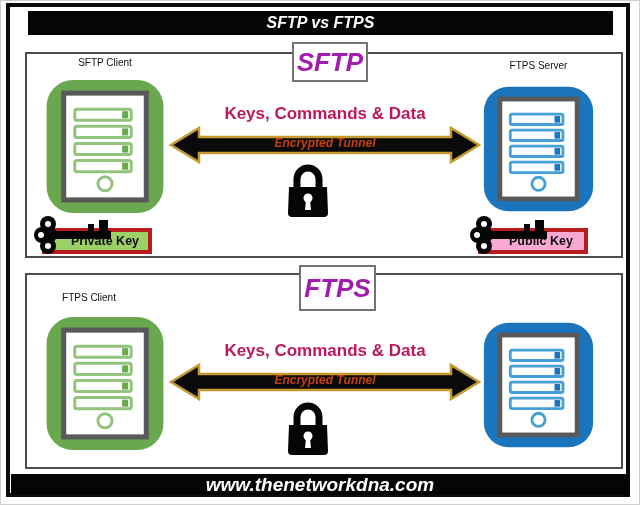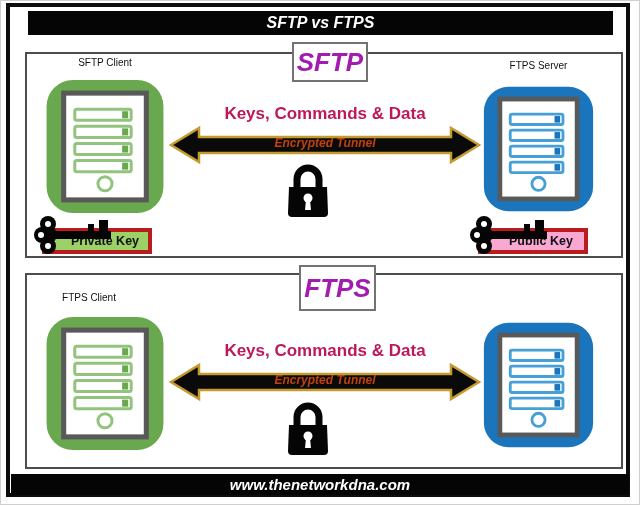--- a/index.html
+++ b/index.html
@@ -11,21 +11,21 @@
   .frame{
     position:absolute;left:6px;top:3px;width:624px;height:494px;
     border:4px solid #0d0d0d;box-sizing:border-box;pointer-events:none;
   }
   .banner{
     position:absolute;background:#050505;color:#ffffff;
     display:flex;align-items:center;justify-content:center;
     font-weight:bold;font-style:italic;
   }
   .banner.top{left:28px;top:11px;width:585px;height:24px;font-size:16px;}
-  .banner.bottom{left:11px;top:474px;width:618px;height:21px;font-size:15px;}
+  .banner.bottom{left:11px;top:474px;width:618px;height:21px;font-size:19px;}
   .panel{
     position:absolute;left:25px;width:598px;
     border:2px solid #4d4d4d;box-sizing:border-box;background:#ffffff;
   }
   .panel.sftp{top:52px;height:206px;}
   .panel.ftps{top:273px;height:196px;}
   .title-box{
     position:absolute;background:#ffffff;border:2px solid #737373;
     box-sizing:border-box;display:flex;align-items:center;justify-content:center;
     font-weight:bold;font-style:italic;font-size:26px;color:#a21caf;z-index:5;

